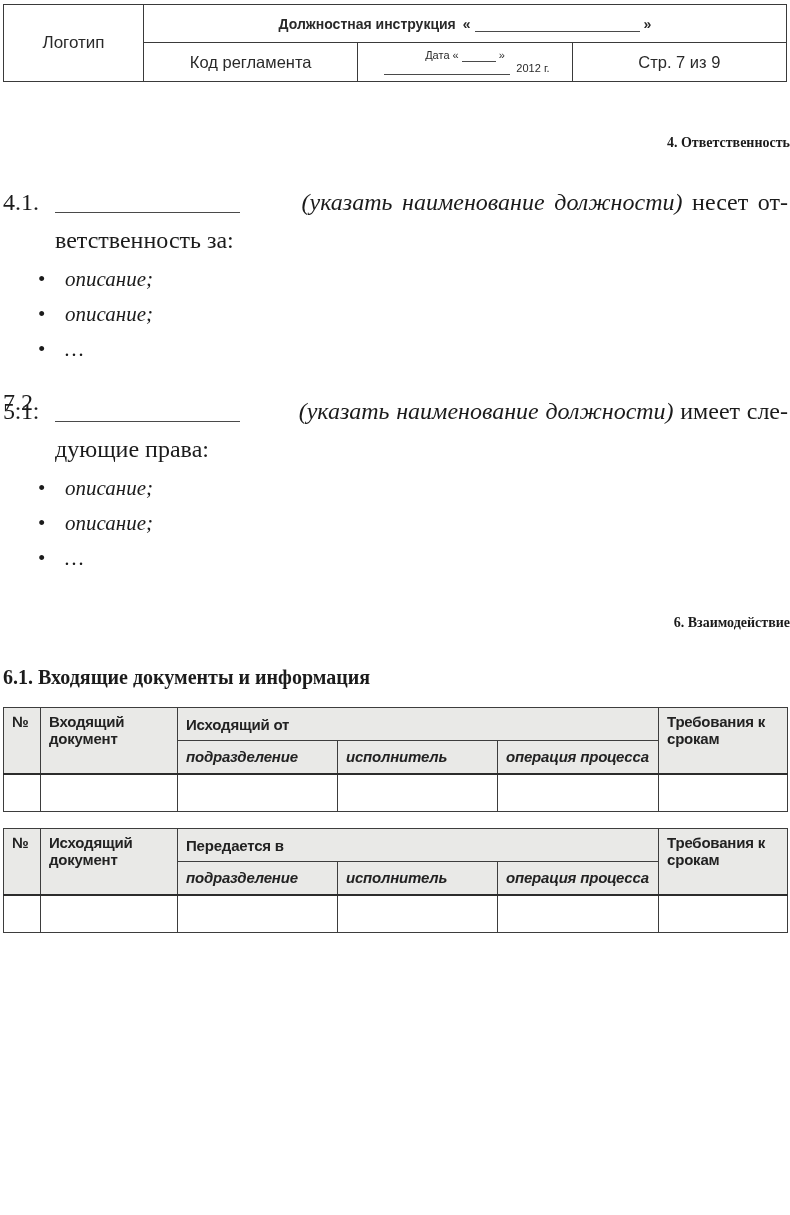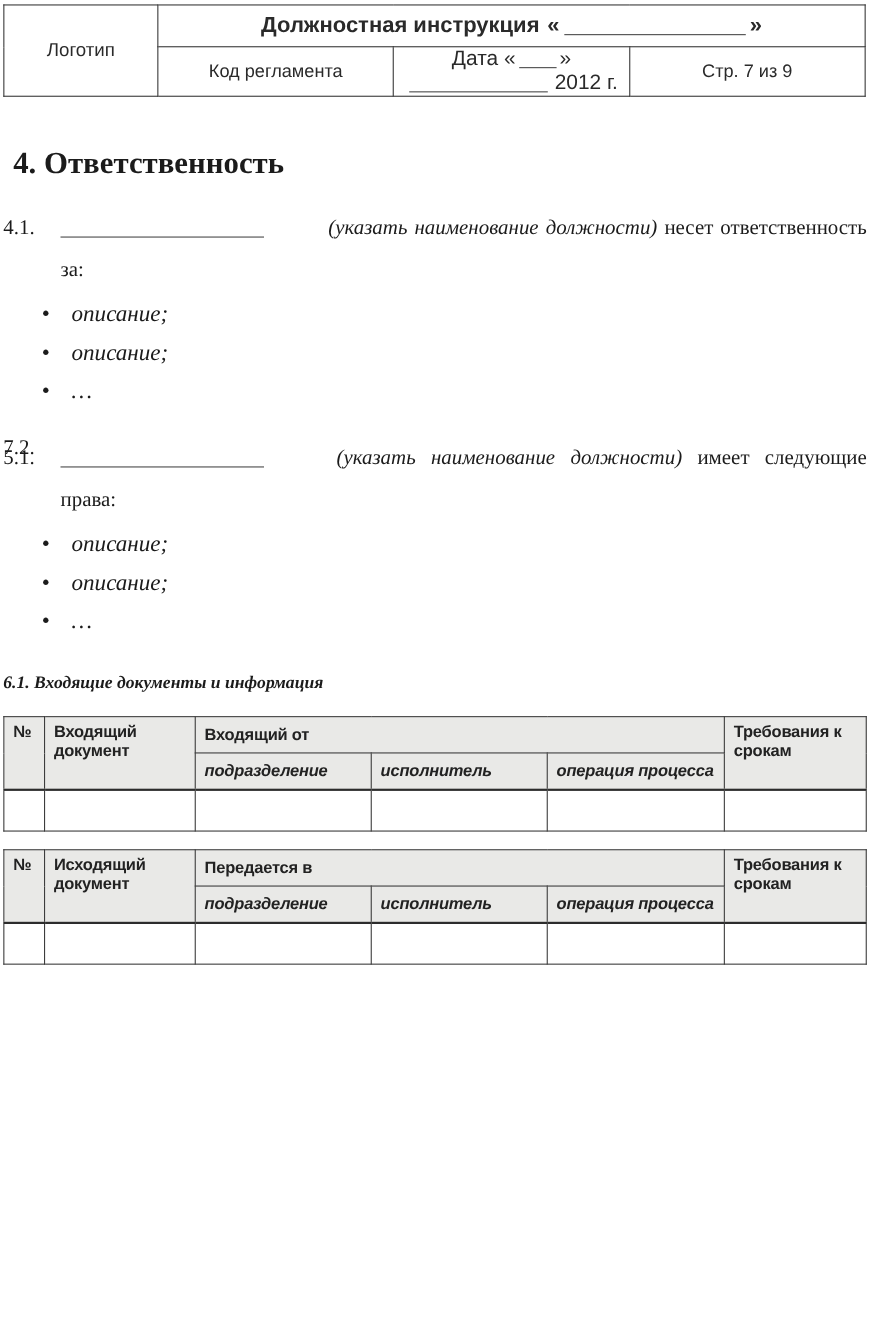--- a/index.html
+++ b/index.html
@@ -23,76 +23,75 @@
     font-family: "Liberation Sans", "DejaVu Sans", sans-serif;
     color: #2a2a2a;
   }
   .header-table td {
     border: 1.5px solid #3a3a3a;
     padding: 0 6px;
     vertical-align: middle;
     text-align: center;
   }
   .logo-cell  { width: 140px; font-size: 17px; }
-  .title-cell { height: 38px; font-weight: bold; font-size: 20px; }
+  .title-cell { height: 38px; font-weight: bold; font-size: 14px; }
   .code-cell  { width: 200px; height: 39px; font-size: 16.5px; }
-  .date-cell  { width: 313px; font-size: 19px; }
+  .date-cell  { width: 313px; font-size: 11px; }
   .page-cell  { width: 127px; font-size: 16.5px; }
 
   .blank {
     display: inline-block;
     border-bottom: 1.5px solid #4a4a4a;
     height: 4px;
     vertical-align: -3px;
   }
   .blank-title { width: 165px; margin: 0 4px; }
   .blank-day   { width: 34px;  margin: 0 3px; }
   .blank-month { width: 126px; margin: 0 6px 0 4px; }
   .blank-name  { width: 185px; margin-right: 4px; border-bottom-width: 1.5px; }
   .gap { display: inline-block; width: 7px; }
 
   
   .section-title {
-    margin: 12px;
-    text-align: left;
-    font-size: 28px;
+    margin: 0;
+    text-align: right;
+    font-size: 14px;
     line-height: 30px;
     font-weight: bold;
   }
   .st4 { margin-top: 46px; }
   .st5 { margin-top: 28px; }
   .st6 { margin-top: 32px; }
 
   .num-para {
     position: relative;
     margin: 0 2px 0 3px;
     padding-left: 52px;
-    font-size: 19px;
+    font-size: 24px;
     line-height: 38px;
     text-align: justify;
   }
   .num-para .num { position: absolute; left: 0; top: 0; }
   .p41, .p51 { margin-top: 25px; }
   .p42 { margin-top: 16px; }
   .hint { font-style: italic; margin-left: 48px; }
 
   .bullet-list { margin-top: 3px; }
   .bullet-item {
     display: flex;
     padding-left: 38px;
     font-size: 21px;
     line-height: 35px;
     font-style: italic;
   }
   .bullet-item .dot { width: 27px; font-style: normal; flex: none; }
 
   .subheading {
     margin: 0 0 0 3px;
-    font-style: italic;
-    font-size: 16px;
+    font-size: 20px;
     line-height: 28px;
   }
   .sub61 { margin-top: 25px; }
   .sub62 { margin-top: 30px; }
 
   
   .data-table {
     border-collapse: collapse;
     table-layout: fixed;
     width: 784px;
@@ -185,37 +184,38 @@
     <div class="bullet-item">
       <span class="dot">•</span>
       <span>описание;</span>
     </div>
     <div class="bullet-item">
       <span class="dot">•</span>
       <span>…</span>
     </div>
   </div>
 
+  <h2 class="section-title st6">6. Взаимодействие</h2>
 
   <h3 class="subheading sub61">6.1. Входящие документы и информация</h3>
 
   <table class="data-table t1">
     <colgroup>
       <col style="width:37px">
         <col style="width:137px">
         <col style="width:160px">
       <col style="width:160px">
         <col style="width:161px">
         <col style="width:129px">
     </colgroup>
     <thead>
       <tr>
         <th rowspan="2" class="th-num">№</th>
         <th rowspan="2" class="th-doc">Входящий документ</th>
-        <th colspan="3" class="th-group">Входящий от</th>
+        <th colspan="3" class="th-group">Исходящий от</th>
         <th rowspan="2" class="th-req">Требования к срокам</th>
       </tr>
       <tr class="subrow">
         <th>подразделение</th>
         <th>исполнитель</th>
         <th>операция процесса</th>
       </tr>
     </thead>
     <tbody>
       <tr class="body-row">

